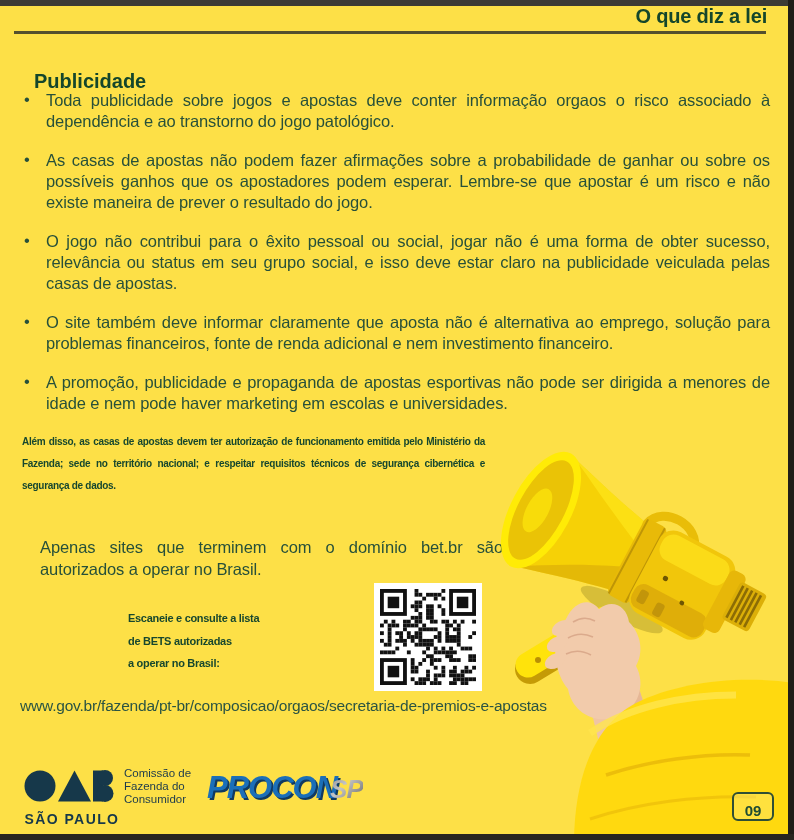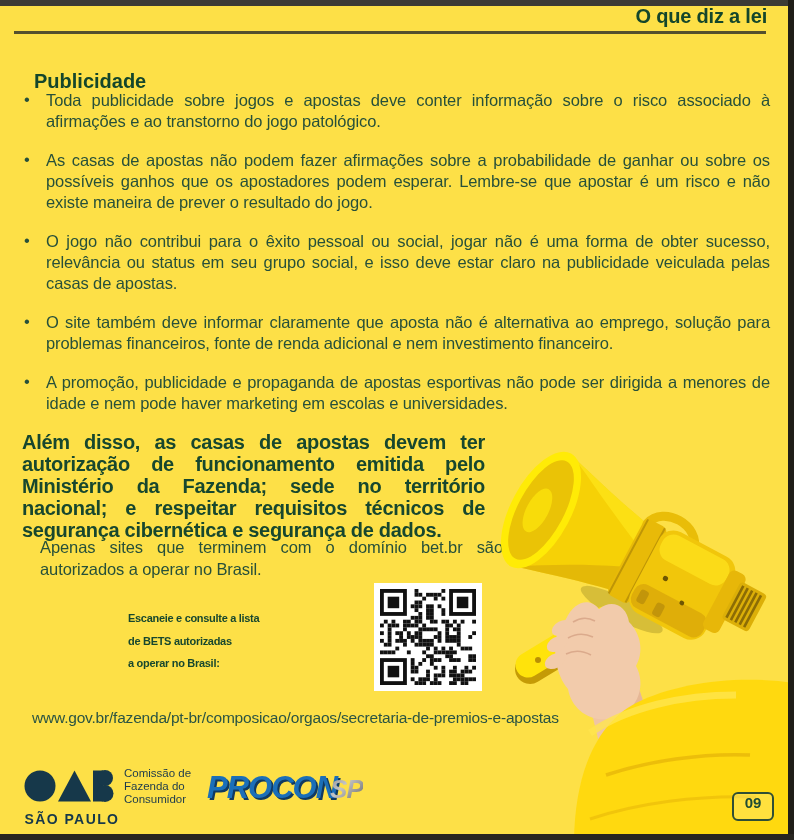--- a/index.html
+++ b/index.html
@@ -29,39 +29,39 @@
 
   ul.bullets{
     top:90px;left:22px;width:748px;margin:0;padding:0;list-style:none;
     font-size:16.5px;line-height:21px;letter-spacing:-0.1px;
   }
   ul.bullets li{position:relative;padding-left:24px;margin:0 0 18px 0;text-align:justify;}
   ul.bullets .dot{position:absolute;left:2px;top:-1px;}
 
   .bold-para{
     top:431px;left:22px;width:463px;margin:0;
-    font-size:20px;font-weight:bold;line-height:22px;letter-spacing:-0.3px;
+    font-size:10px;font-weight:bold;line-height:22px;letter-spacing:-0.3px;
     text-align:justify;color:#17472E;
   }
   .betbr-para{
     top:537px;left:40px;width:463px;margin:0;
     font-size:16.5px;line-height:21.5px;text-align:justify;letter-spacing:-0.1px;
   }
 
   .qr-label{
     top:607px;left:128px;width:242px;text-align:left;
     font-size:11px;font-weight:bold;line-height:22.5px;color:#17472E;letter-spacing:-0.3px;
   }
   .qr-box{
     top:583px;left:374px;width:108px;height:108px;background:#fff;
     z-index:2;display:flex;align-items:center;justify-content:center;
   }
 
   .gov-url{
-    top:697px;left:20px;margin:12px;z-index:3;
+    top:697px;left:20px;margin:0;z-index:3;
     font-size:15.5px;letter-spacing:-0.2px;color:#2B5443;
   }
 
   
   .oab-svg{top:762px;left:24px;z-index:3;}
   .oab-caption{
     top:811px;left:24px;width:96px;text-align:center;z-index:3;
     font-size:14px;font-weight:bold;letter-spacing:1.4px;color:#16384A;
   }
   .commission{
@@ -79,41 +79,41 @@
   }
   .procon .sp{
     font-size:26px;margin-left:-7px;letter-spacing:-1px;
     background:linear-gradient(135deg,#8d8d8d 0%,#c4c4c4 40%,#5e5e5e 100%);
     -webkit-background-clip:text;background-clip:text;color:transparent;
     text-shadow:none;
   }
   .page-box{
     top:792px;left:732px;width:38px;height:25px;z-index:4;
     border:2px solid #2F4F35;border-radius:6px;background:rgba(255,236,120,.45);
-    display:flex;align-items:flex-start;justify-content:center;
+    display:flex;align-items:flex-end;justify-content:center;
     font-size:15px;font-weight:bold;color:#1E4B33;
   }
   .megaphone{top:423px;left:478px;z-index:1;}
 </style>
 </head>
 <body>
 
 <div class="page">
 
   <div class="edge edge-top"></div>
   <div class="edge edge-right"></div>
   <div class="edge edge-bottom"></div>
 
   <h1 class="abs title">O que diz a lei</h1>
   <div class="abs rule"></div>
 
   <h2 class="abs heading">Publicidade</h2>
 
   <ul class="abs bullets">
-    <li><span class="dot">•</span><span>Toda publicidade sobre jogos e apostas deve conter informação sobre o risco associado à afirmações e ao transtorno do jogo patológico.</span></li>
+    <li><span class="dot">•</span><span>Toda publicidade sobre jogos e apostas deve conter informação orgaos o risco associado à dependência e ao transtorno do jogo patológico.</span></li>
     <li><span class="dot">•</span><span>As casas de apostas não podem fazer afirmações sobre a probabilidade de ganhar ou sobre os possíveis ganhos que os apostadores podem esperar. Lembre-se que apostar é um risco e não existe maneira de prever o resultado do jogo.</span></li>
     <li><span class="dot">•</span><span>O jogo não contribui para o êxito pessoal ou social, jogar não é uma forma de obter sucesso, relevância ou status em seu grupo social, e isso deve estar claro na publicidade veiculada pelas casas de apostas.</span></li>
     <li><span class="dot">•</span><span>O site também deve informar claramente que aposta não é alternativa ao emprego, solução para problemas financeiros, fonte de renda adicional e nem investimento financeiro.</span></li>
     <li><span class="dot">•</span><span>A promoção, publicidade e propaganda de apostas esportivas não pode ser dirigida a menores de idade e nem pode haver marketing em escolas e universidades.</span></li>
   </ul>
 
   <p class="abs bold-para">Além disso, as casas de apostas devem ter autorização de funcionamento emitida pelo Ministério da Fazenda; sede no território nacional; e respeitar requisitos técnicos de segurança cibernética e segurança de dados.</p>
 
   <p class="abs betbr-para">Apenas sites que terminem com o domínio bet.br são autorizados a operar no Brasil.</p>
 

